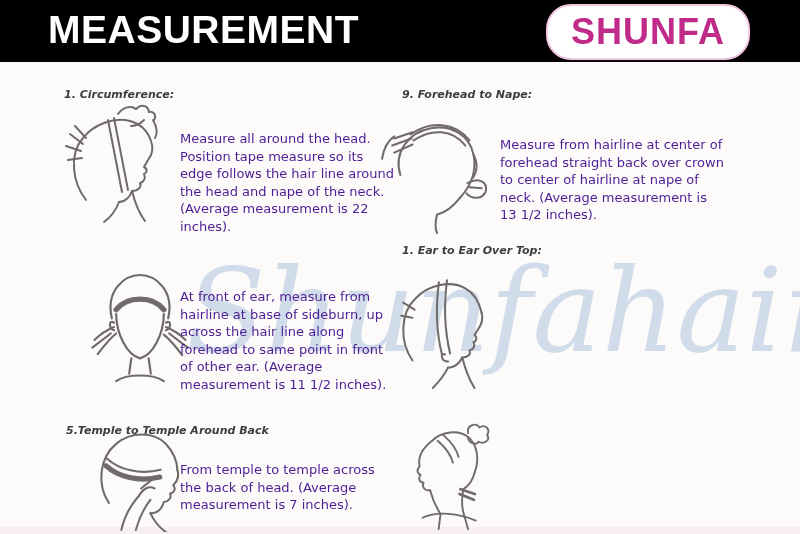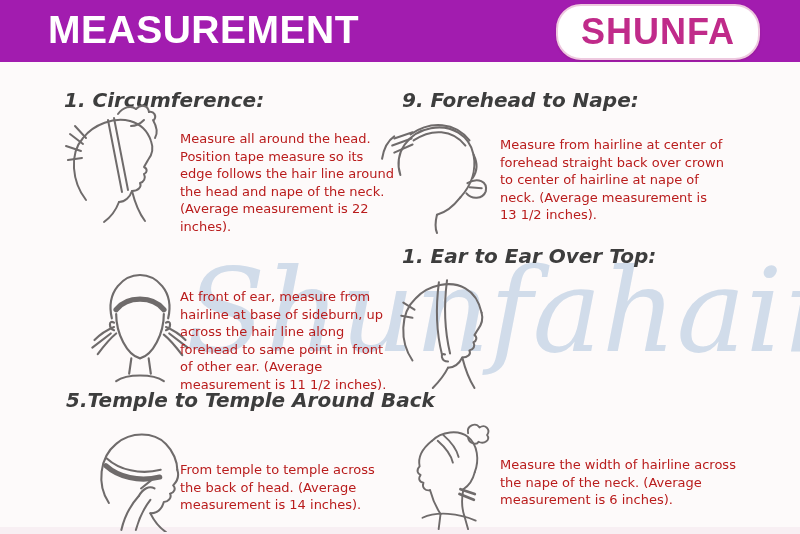--- a/index.html
+++ b/index.html
@@ -2,51 +2,51 @@
 <html><head>
 <meta charset="utf-8">
 <style>
   html,body{margin:0;padding:0;background:#e8e8e8;}
   .page{
     position:relative;width:800px;height:534px;margin:0 auto;
     background:#fdfafa;overflow:hidden;
     font-family:"DejaVu Sans",sans-serif;
   }
   
-  .header-bar{position:absolute;left:0;top:0;width:800px;height:62px;background:#a21caf;}
+  .header-bar{position:absolute;left:0;top:0;width:800px;height:62px;background:#000000;}
   .page-title{
     position:absolute;left:48px;top:0;height:62px;line-height:60px;
     color:#ffffff;font-size:39px;font-weight:bold;letter-spacing:.5px;
     font-family:"Liberation Sans",sans-serif;white-space:nowrap;
   }
   .brand-badge{
-    position:absolute;right:40px;top:4px;width:200px;height:52px;
+    position:absolute;right:50px;top:4px;width:200px;height:52px;
     background:#ffffff;border:2px solid #eec9df;border-radius:25px;
     display:flex;align-items:center;justify-content:center;
     box-shadow:0 1px 2px rgba(120,20,80,.25);
   }
   .brand-text{
     color:#c02b8a;font-size:36px;font-weight:bold;letter-spacing:1px;
     font-family:"Liberation Sans",sans-serif;line-height:1;
   }
   
   .watermark{
     position:absolute;left:186px;top:243px;z-index:1;
     font-family:"DejaVu Serif",serif;font-style:italic;
     font-size:116px;color:#aec4dd;opacity:.55;white-space:nowrap;
     pointer-events:none;
   }
   
   .sec-heading{
     position:absolute;z-index:2;white-space:nowrap;
-    font-size:20px;font-weight:bold;font-style:italic;color:#3d3d3d;
+    font-size:11px;font-weight:bold;font-style:italic;color:#3d3d3d;
   }
   .sec-text{
     position:absolute;z-index:2;white-space:pre;
-    font-size:13px;line-height:17.5px;color:#b91c1c;
+    font-size:13px;line-height:17.5px;color:#4c1d95;
   }
   .sketch{position:absolute;z-index:2;}
   .sketch path{fill:none;stroke:#6f6b6b;stroke-width:2;stroke-linecap:round;stroke-linejoin:round;}
   .sketch path.thick{stroke-width:5;}
   .sketch path.mid{stroke-width:3;}
   .foot-strip{position:absolute;left:0;bottom:0;width:800px;height:7px;background:#f8eff3;}
 </style>
 </head>
 <body>
 
@@ -136,49 +136,46 @@
     <path d="M96,45 C98,52 96,57 92,62 L89,67 C92,69 91,73 88,74 C90,78 88,81 84,82 C86,86 82,89 77,89 C74,95 69,99 63,99"></path>
     <path d="M63,99 C59,107 54,113 48,119"></path>
     <path d="M77,89 C80,101 84,111 89,119"></path>
     <path d="M54,15 C51,38 51,62 57,86"></path>
     <path d="M62,13 C59,36 59,60 65,85"></path>
     <path d="M60,86 C55,84 56,93 63,93"></path>
     <path d="M30,42 L19,35"></path>
       <path d="M28,50 L17,48"></path>
   </svg>
 
-  <div class="sec-heading" style="left:66px;top:388px">5.Temple to Temple Around Back</div>
+  <div class="sec-heading" style="left:66px;top:424px">5.Temple to Temple Around Back</div>
   <svg class="sketch" style="left:74px;top:418px" width="132" height="114" viewBox="0 0 120 110">
     <path d="M30,82 C18,64 21,38 37,25 C51,13 73,13 85,25 C92,32 96,42 96,50"></path>
     <path d="M96,50 C98,56 96,61 92,65 C95,68 93,72 89,73 C91,77 87,81 83,81 C81,88 76,92 70,92"></path>
     <path class="thick" d="M27,46 C39,57 59,62 79,57"></path>
     <path d="M28,39 C40,50 60,55 80,50"></path>
     <path d="M42,108 C45,95 50,85 59,75"></path>
     <path d="M56,108 C59,97 63,88 70,79"></path>
     <path d="M59,75 C63,68 69,65 74,68"></path>
       <path d="M61,68 L71,60"></path>
     <path d="M70,92 C74,100 79,106 85,110"></path>
   </svg>
   <div class="sec-text" style="left:180px;top:461px">From temple to temple across
 the back of head. (Average
-measurement is 14 inches).</div>
+measurement is 7 inches).</div>
 
   <svg class="sketch" style="left:394px;top:418px" width="114" height="114" viewBox="0 0 120 120">
     <path d="M40,24 C30,32 25,42 27,51 C23,55 25,59 28,60 C25,64 27,68 31,68 C29,73 33,77 38,76"></path>
     <path d="M40,24 C50,14 68,12 78,20 C88,28 90,44 85,57"></path>
     <path d="M78,16 C76,8 86,4 90,10 C96,6 102,12 98,18 C102,23 95,28 89,25 C87,29 79,27 78,21"></path>
     <path d="M52,18 C60,25 66,33 68,41"></path>
     <path d="M46,24 C54,31 60,39 62,47"></path>
     <path d="M85,57 C83,65 79,71 73,75"></path>
     <path class="mid" d="M70,75 L85,80"></path>
       <path class="mid" d="M69,80 L84,86"></path>
     <path d="M73,75 C71,85 71,94 74,103"></path>
     <path d="M38,76 C41,87 45,95 49,101"></path>
     <path d="M30,105 C45,98 68,100 86,108"></path>
     <path d="M49,101 L47,117"></path>
       <path d="M74,103 L78,117"></path>
   </svg>
-  <div class="sec-text" style="left:500px;top:456px">Measure the width of hairline across
-the nape of the neck. (Average
-measurement is 6 inches).</div>
 
   <div class="foot-strip"></div>
 </div>
 
 </body></html>

